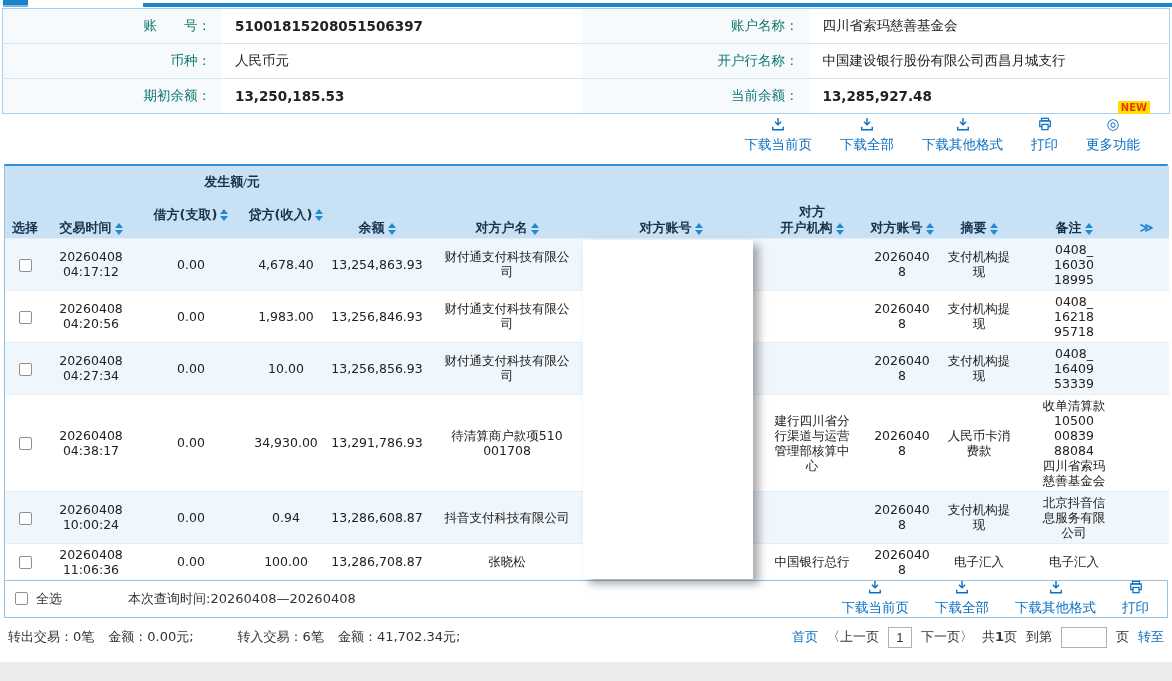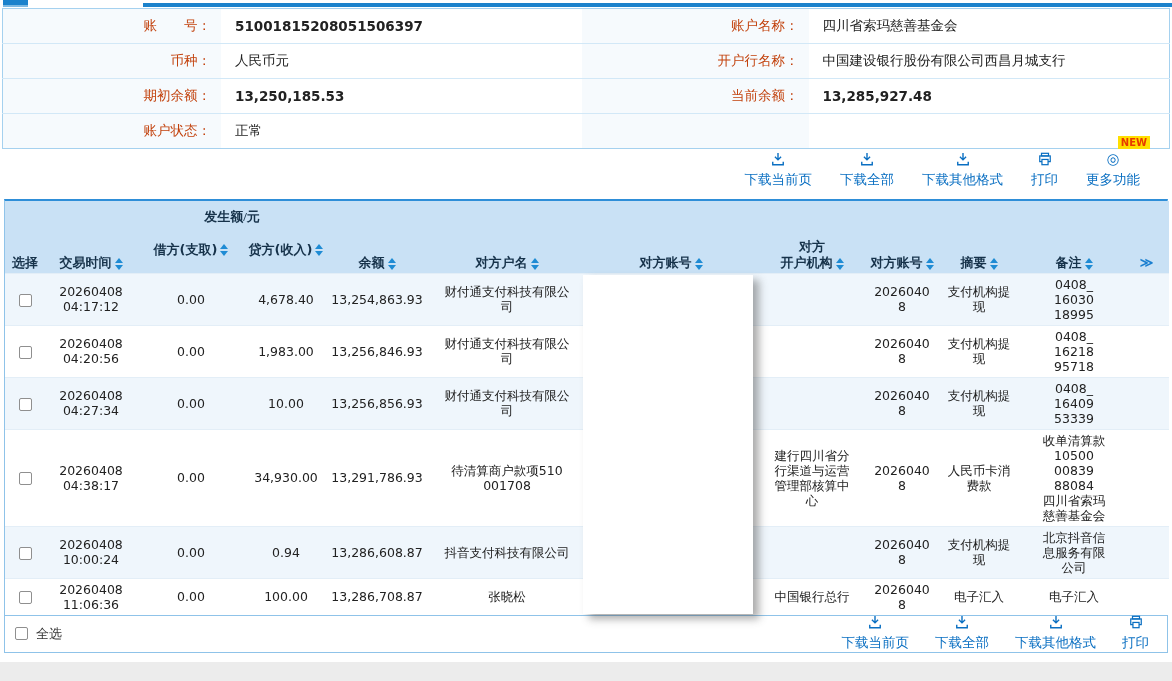--- a/index.html
+++ b/index.html
@@ -12,21 +12,21 @@
   
   .topstrip { position:relative; height:8px; }
   .topstrip .seg-left  { position:absolute; left:3px; top:0; width:25px; height:5px; background:#1b82cc; }
   .topstrip .seg-left2 { position:absolute; left:3px; top:5px; width:25px; height:2px; background:#7db9e2; }
   .topstrip .seg-right { position:absolute; left:143px; right:0; top:3px; height:4px; background:#1b82cc; }
 
   
   .acct { width:1168px; margin:0 2px; border-collapse:collapse; border:1px solid #a5d1ef; }
   .acct td { border-bottom:1px solid #d2e8f7; height:35px; padding:2px 8px; font-size:13.5px; }
   .acct tr:last-child td { border-bottom:none; }
-  .acct td.lbl { text-align:right; background:#f6fafd; color:#c2410c; padding-right:10px; }
+  .acct td.lbl { text-align:right; background:#f6fafd; color:#0f766e; padding-right:10px; }
   .acct td.val { background:#fff; padding-left:14px; color:#222; }
   .acct td.c1 { width:218px; } .acct td.c2 { width:360px; }
   .acct td.c3 { width:226px; } .acct td.c4 { width:360px; }
   .bold { font-weight:bold; color:#111; }
 
   
   .toolbar { height:50px; display:flex; justify-content:flex-end; align-items:flex-end;
              padding:0 32px 10px 0; gap:28px; position:relative; }
   a.tool { color:#0a6fc2; text-decoration:none; display:inline-flex; align-items:center;
            gap:5px; font-size:13.5px; white-space:nowrap;flex-direction:column; }
@@ -107,26 +107,20 @@
     <td class="lbl c1">币种：</td>
     <td class="val c2">人民币元</td>
     <td class="lbl c3">开户行名称：</td>
     <td class="val c4">中国建设银行股份有限公司西昌月城支行</td>
   </tr>
   <tr>
     <td class="lbl c1">期初余额：</td>
     <td class="val c2 bold">13,250,185.53</td>
     <td class="lbl c3">当前余额：</td>
     <td class="val c4 bold">13,285,927.48</td>
-  </tr>
-  <tr>
-    <td class="lbl c1">账户状态：</td>
-    <td class="val c2">正常</td>
-    <td class="lbl c3"></td>
-    <td class="val c4"></td>
   </tr>
 </tbody>
   </table>
 
 <div class="toolbar">
   <a class="tool" href="#">
     <svg width="14" height="14" viewBox="0 0 16 16">
         <path d="M8 1v7.5M4.5 5.5L8 9l3.5-3.5" stroke="#0a6fc2" stroke-width="1.6" fill="none"></path>
         <path d="M2 11v3.5h12V11" stroke="#0a6fc2" stroke-width="1.6" fill="none"></path>
       </svg>
@@ -317,20 +311,21 @@
       </tr>
     </tbody>
   </table>
 
   <div class="redaction"></div>
 
   <div class="grid-footer">
     <div class="gf-left">
       <span class="cb"></span>
       <span>全选</span>
+      <span class="qtime">本次查询时间:20260408—20260408</span>
     </div>
     <div class="gf-right">
       <a class="tool" href="#">
         <svg width="14" height="14" viewBox="0 0 16 16">
             <path d="M8 1v7.5M4.5 5.5L8 9l3.5-3.5" stroke="#0a6fc2" stroke-width="1.6" fill="none"></path>
             <path d="M2 11v3.5h12V11" stroke="#0a6fc2" stroke-width="1.6" fill="none"></path>
           </svg>
         <span>下载当前页</span>
       </a>
       <a class="tool" href="#">

